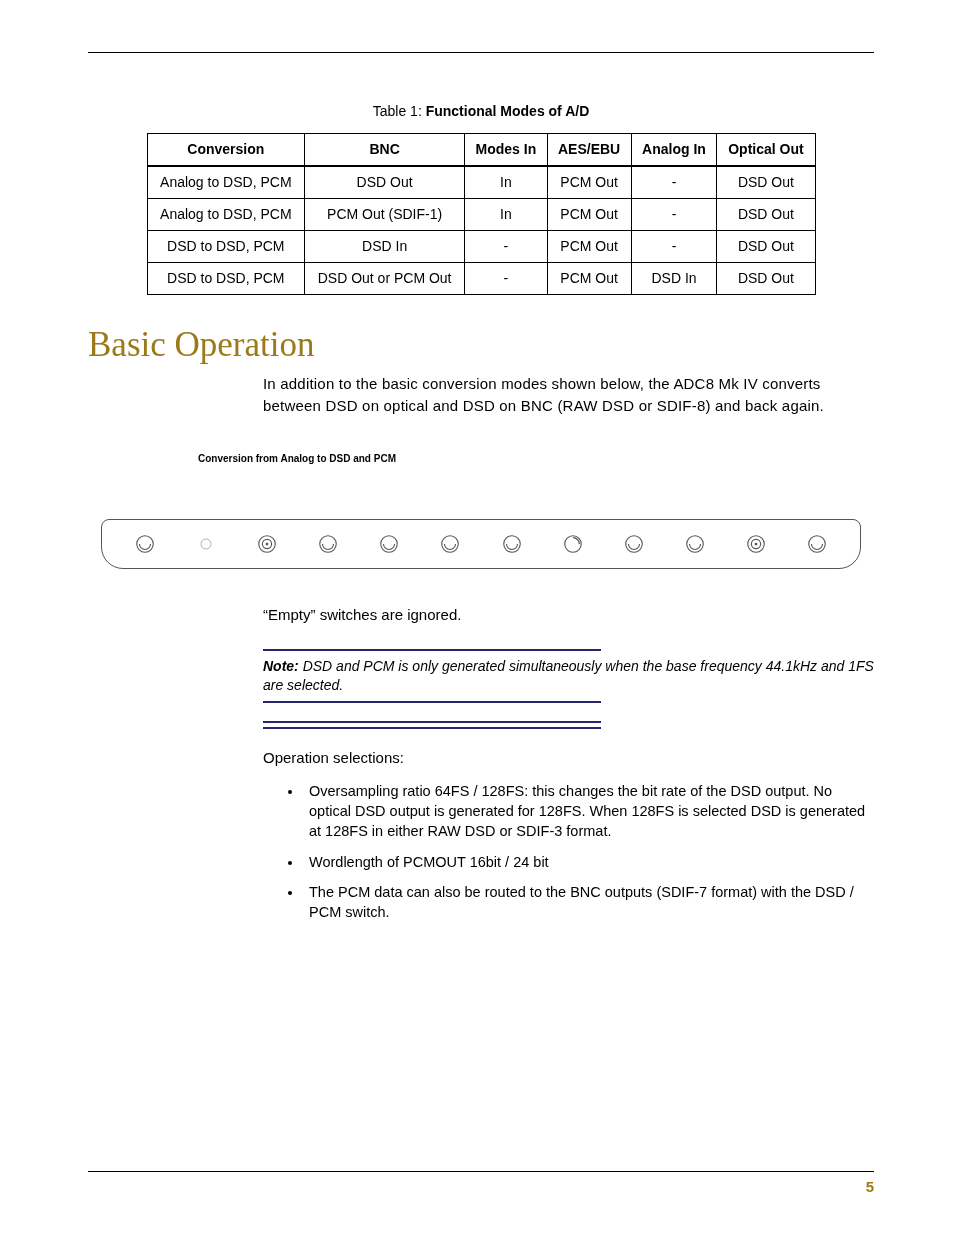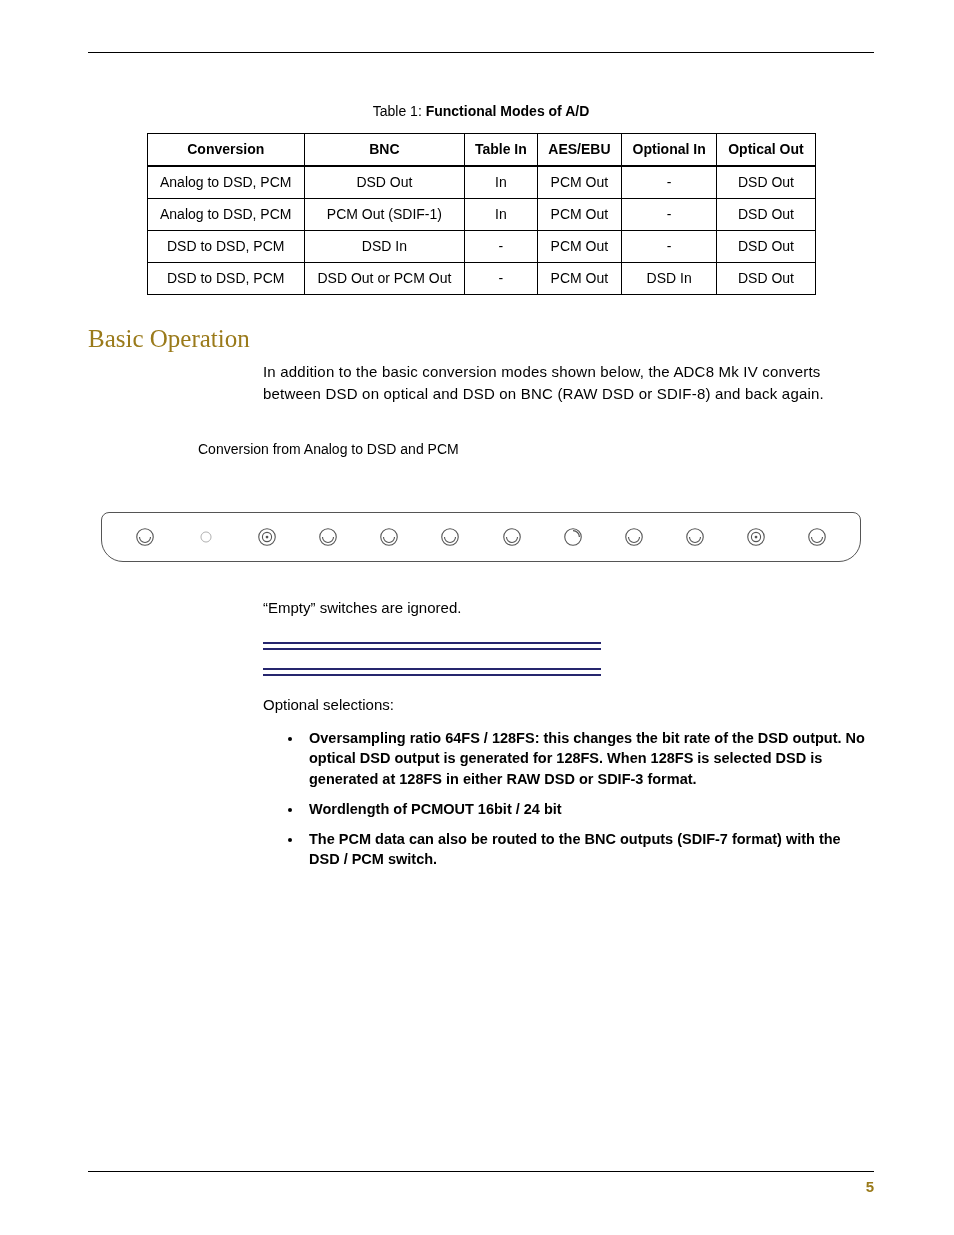--- a/index.html
+++ b/index.html
@@ -41,33 +41,33 @@
     font-size: 14px;
     vertical-align: middle;
   }
   table.func th {
     font-weight: bold;
     border-bottom: 2px solid #000;
   }
   h1.section {
     font-family: "Times New Roman", Times, serif;
     font-weight: normal;
-    font-size: 25px;
+    font-size: 35px;
     color: #9a7a1a;
     margin: 18px 0 8px 0;
   }
   .indent-block {
     margin-left: 175px;
     font-size: 15px;
     line-height: 1.45;
   }
   .p1 { margin: 0 0 30px 0; letter-spacing: 0.2px; }
   .sub-heading {
-    font-weight: normal;
-    font-size: 14px;
+    font-weight: bold;
+    font-size: 10px;
     margin: 0 0 0 110px;
     padding-top: 6px;
   }
   .panel-wrap {
     margin: 55px 0 35px 0;
   }
   .panel {
     width: 760px;
     height: 50px;
     margin: 0 auto;
@@ -97,21 +97,20 @@
     font-size: 14px;
     margin: 6px 0 6px 0;
     line-height: 1.35;
   }
   .note-text .note-label { font-weight: bold; font-style: italic; }
   .note-block { margin-bottom: 18px; }
   .opt-head { margin: 14px 0 12px 0; }
   ul.opts {
     margin: 0 0 0 0;
     padding-left: 40px;
-    font-weight: bold;
   }
   ul.opts li {
     font-size: 14.5px;
     line-height: 1.4;
     margin-bottom: 10px;
     padding-left: 6px;
   }
   .footer {
     position: absolute;
     bottom: 40px;
@@ -139,23 +138,23 @@
   <p class="table-caption">
     <span class="cap-label">Table 1:</span>
     <span class="cap-title">Functional Modes of A/D</span>
   </p>
 
   <table class="func">
     <thead>
         <tr>
       <th>Conversion</th>
       <th>BNC</th>
-      <th>Table In</th>
+      <th>Modes In</th>
       <th>AES/EBU</th>
-      <th>Optional In</th>
+      <th>Analog In</th>
       <th>Optical Out</th>
     </tr>
       </thead>
     <tbody>
       <tr>
         <td>Analog to DSD, PCM</td>
         <td>DSD Out</td>
         <td>In</td>
         <td>PCM Out</td>
         <td>-</td>
@@ -249,29 +248,33 @@
             <path d="M6 12a6 6 0 0 0 12 0" fill="none" stroke="#555" stroke-width="1.2"></path>
           </svg></span>
     </div>
   </div>
 
   <div class="indent-block">
     <p class="p-empty">“Empty” switches are ignored.</p>
 
     <div class="note-block">
       <hr class="note-rule">
+      <p class="note-text">
+        <span class="note-label">Note:</span>
+        <span>DSD and PCM is only generated simultaneously when the base frequency 44.1kHz and 1FS are selected.</span>
+      </p>
       <hr class="note-rule">
     </div>
 
     <div class="note-block">
       <hr class="note-rule">
       <hr class="note-rule">
     </div>
 
-    <p class="opt-head">Optional selections:</p>
+    <p class="opt-head">Operation selections:</p>
     <ul class="opts">
       <li>Oversampling ratio 64FS / 128FS: this changes the bit rate of the DSD output. No optical DSD output is generated for 128FS. When 128FS is selected DSD is generated at 128FS in either RAW DSD or SDIF-3 format.</li>
       <li>Wordlength of PCMOUT 16bit / 24 bit</li>
       <li>The PCM data can also be routed to the BNC outputs (SDIF-7 format) with the DSD / PCM switch.</li>
     </ul>
   </div>
 
   <div class="footer">
     <hr class="hr-bot">
     <div class="page-num">5</div>

